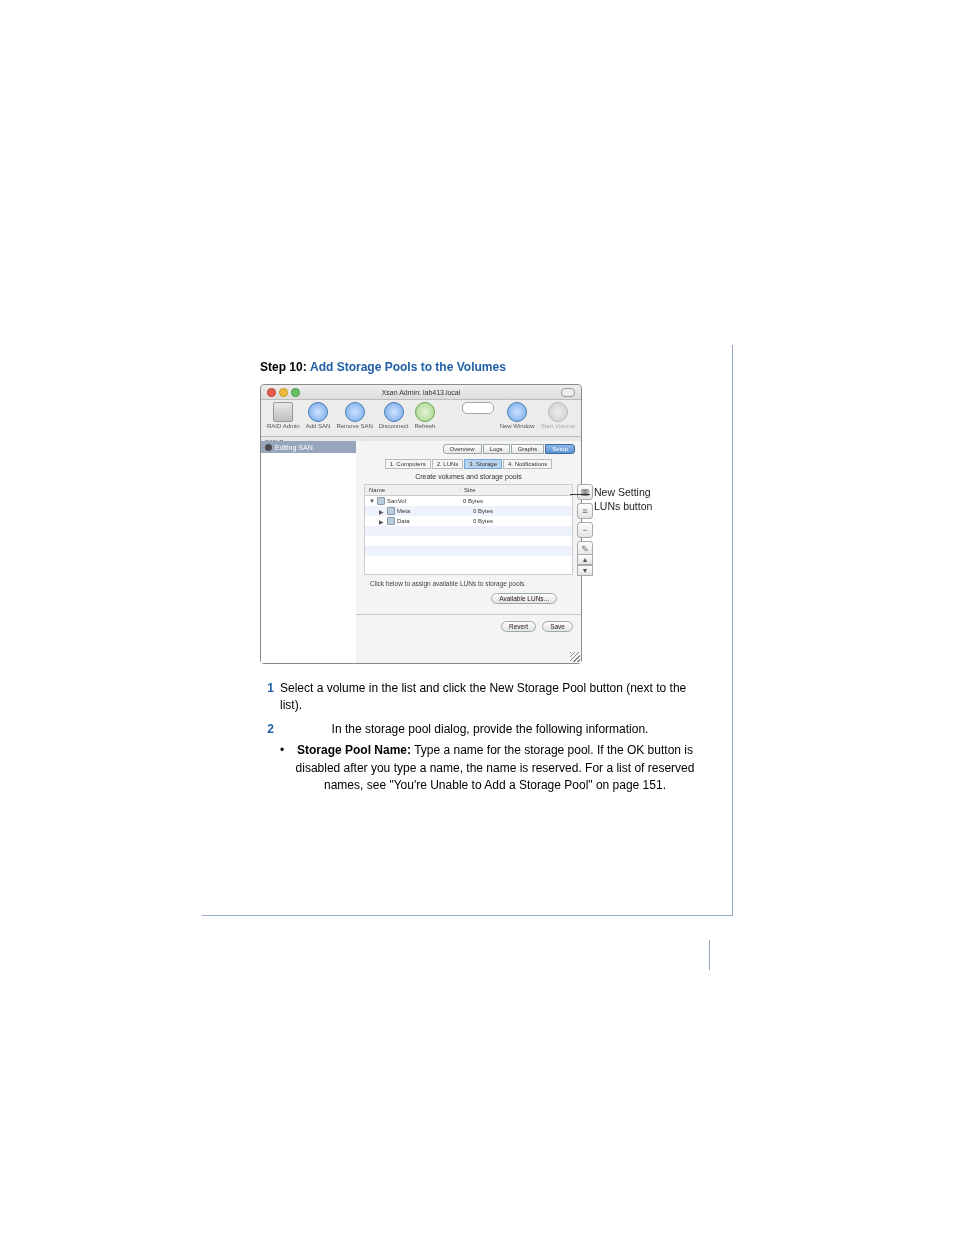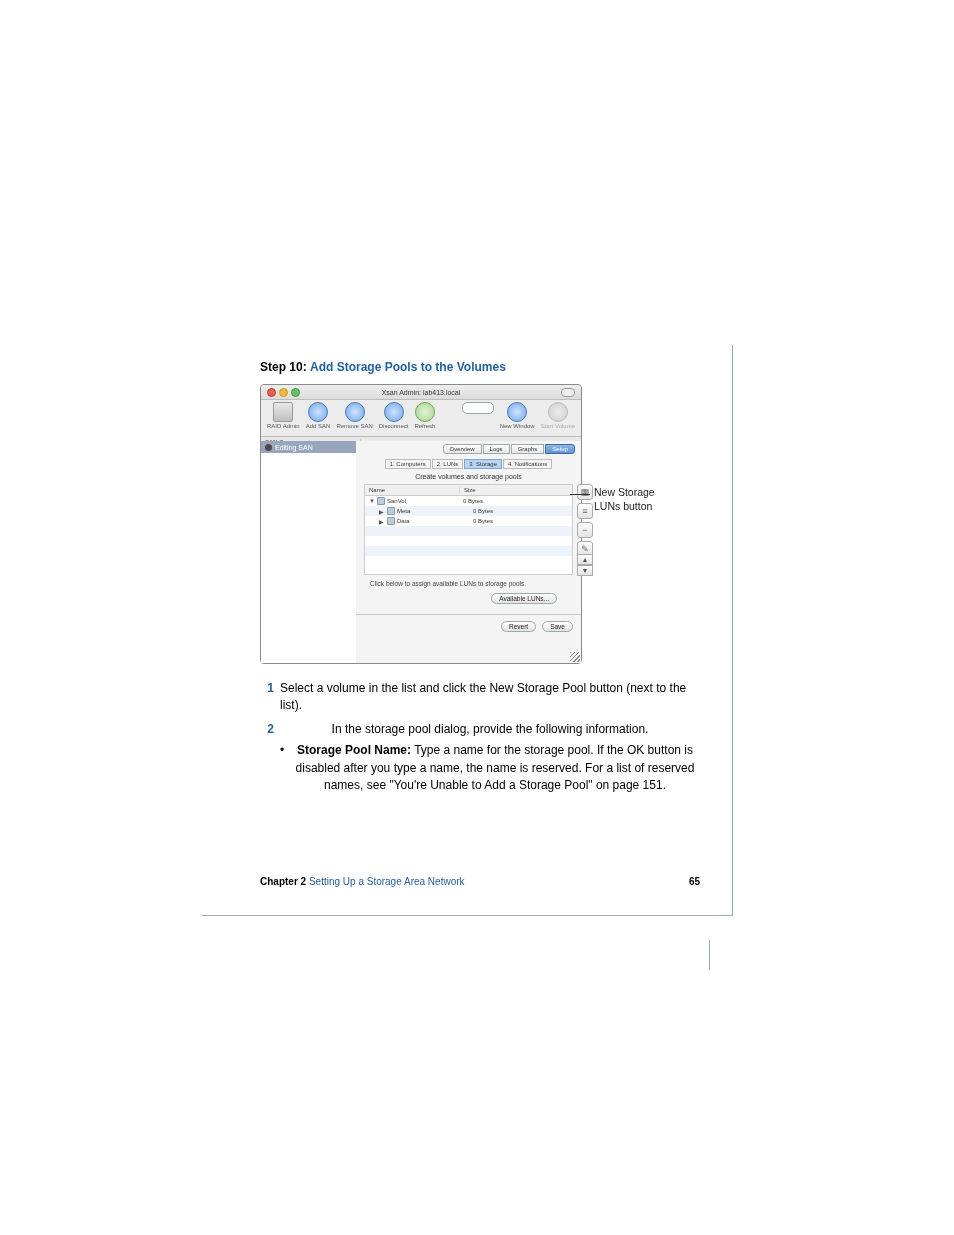--- a/index.html
+++ b/index.html
@@ -314,21 +314,21 @@
             <span class="pillbtn">Revert</span>
             <span class="pillbtn">Save</span>
           </div>
         </div>
 
         <div class="resize"></div>
       </div>
 
       <div class="callout-line"></div>
       <div class="callout-label" style="top:102px;left:334px;">
-        <span>New Storage</span><br>
+        <span>New Setting</span><br>
         <span>LUNs button</span>
       </div>
     </div>
 
     <ol class="steps-list">
       <li>
         <span class="num">1</span>
         <span>Select a volume in the list and click the New Storage Pool button (next to the list).</span>
       </li>
       <li>
@@ -338,21 +338,13 @@
           <ul class="sub">
             <li>
               <strong>Storage Pool Name:</strong><span> Type a name for the storage pool. If the OK button is disabled after you type a name, the name is reserved. For a list of reserved names, see "You're Unable to Add a Storage Pool" on page 151.</span>
             </li>
           </ul>
         </div>
       </li>
     </ol>
   </div>
 
-  <div class="footer">
-    <div class="l">
-      <span class="b">Chapter 2</span>
-      <span>    </span>
-      <span class="blue">Setting Up a Storage Area Network</span>
-    </div>
-    <div class="r">65</div>
-  </div>
 </div>
 
 </body></html>

